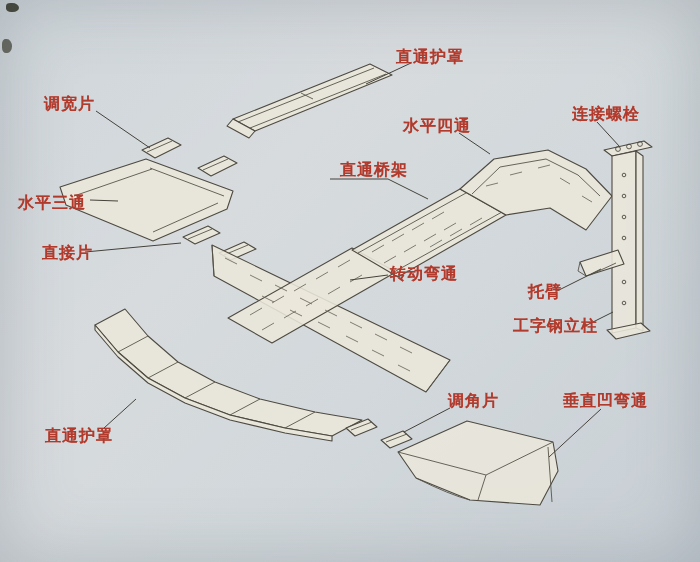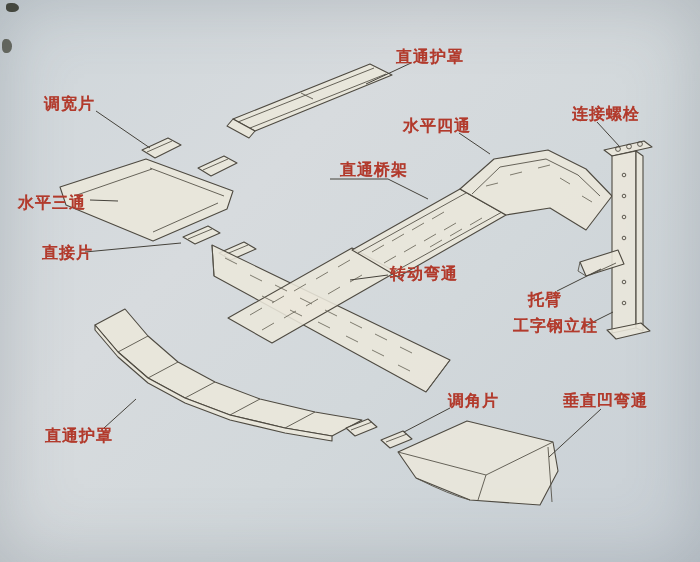--- a/index.html
+++ b/index.html
@@ -161,18 +161,18 @@
 
 <div id="labels-layer">
     <div class="diagram-label" style="left: 396px; top: 49px;">直通护罩</div>
     <div class="diagram-label" style="left: 44px; top: 96px;">调宽片</div>
     <div class="diagram-label" style="left: 403px; top: 118px;">水平四通</div>
     <div class="diagram-label" style="left: 572px; top: 106px;">连接螺栓</div>
     <div class="diagram-label" style="left: 18px; top: 195px;">水平三通</div>
     <div class="diagram-label" style="left: 340px; top: 162px;">直通桥架</div>
     <div class="diagram-label" style="left: 42px; top: 245px; text-align: right;">直接片</div>
     <div class="diagram-label" style="left: 390px; top: 266px;">转动弯通</div>
-    <div class="diagram-label" style="left: 528px; top: 284px; margin-top: 8px;">托臂</div>
+    <div class="diagram-label" style="left: 528px; top: 284px;">托臂</div>
     <div class="diagram-label" style="left: 513px; top: 318px;">工字钢立柱</div>
     <div class="diagram-label" style="left: 448px; top: 393px;">调角片</div>
     <div class="diagram-label" style="left: 563px; top: 393px;">垂直凹弯通</div>
     <div class="diagram-label" style="left: 45px; top: 428px;">直通护罩</div>
   </div>
 
 </body></html>

